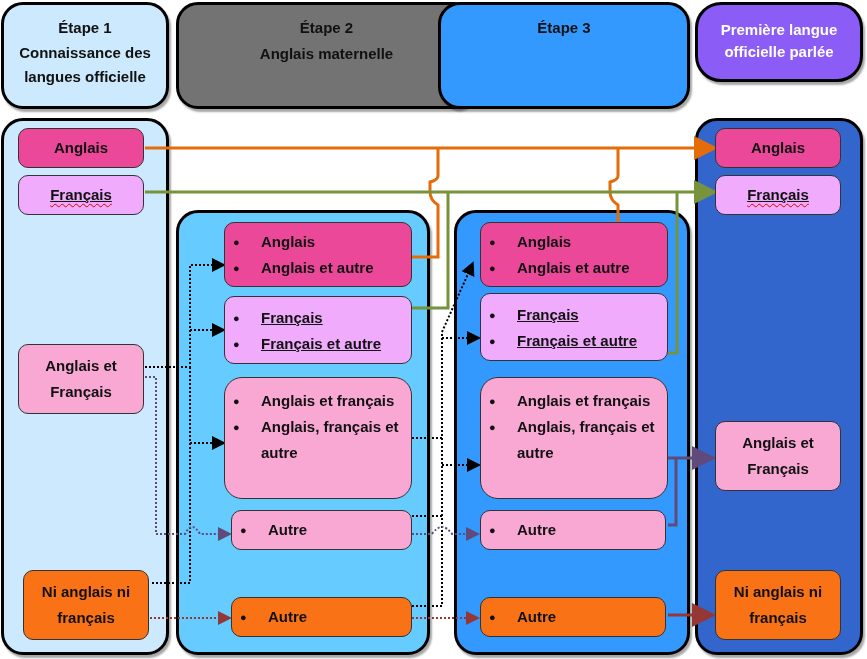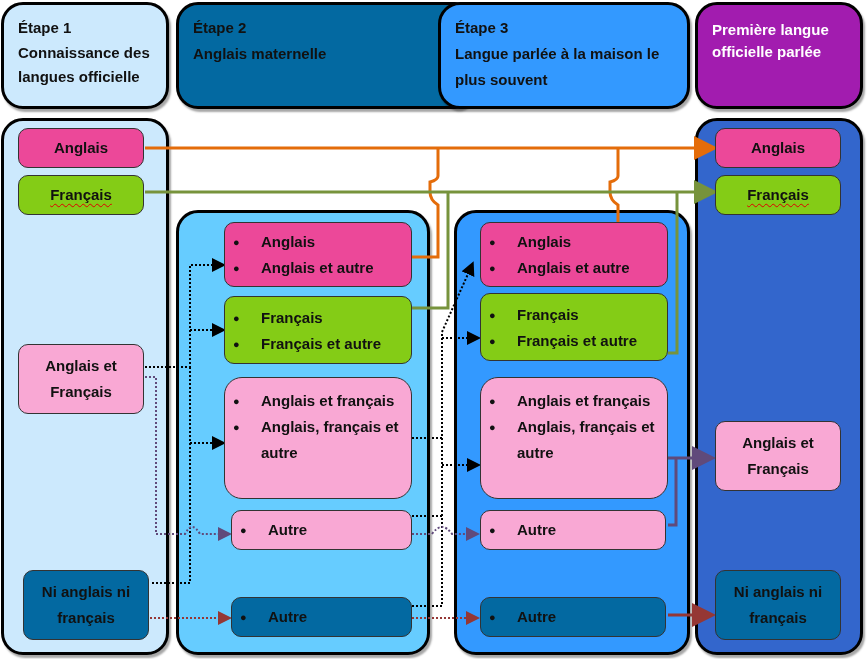--- a/index.html
+++ b/index.html
@@ -1,51 +1,50 @@
 <!DOCTYPE html>
 <html><head>
 <meta charset="utf-8">
 <style>
   html, body { margin:0; padding:0; background:#ffffff; }
   body { width:867px; height:659px; position:relative; overflow:hidden;
          font-family:"Liberation Sans", "DejaVu Sans", sans-serif; font-weight:bold; color:#111; }
   .panel { position:absolute; border:3px solid #000; border-radius:22px; box-sizing:border-box;
            box-shadow:2px 3px 2px rgba(0,0,0,0.35); }
-  .head { padding:10px 14px; font-size:15px; line-height:26px; }
+  .head { padding:10px 14px; font-size:15px; line-height:26px;text-align:center; }
   .head .t { display:block; }
   .box { position:absolute; border:1.5px solid #333; box-sizing:border-box; border-radius:10px;
          font-size:15px; line-height:26px; }
   .center { display:flex; align-items:center; justify-content:center; text-align:center; }
   .orange { background:#ec4899; }
-  .green  { background:#84cc16; }
+  .green  { background:#f0abfc;text-decoration:underline; }
   .purple { background:#f9a8d4; }
-  .red    { background:#0369a1; }
+  .red    { background:#f97316; }
   ul { margin:0; padding:0 0 0 36px; list-style:none; }
   li { position:relative; }
   li::before { content:"\25CF"; position:absolute; left:-28px; font-size:11px; }
   .sq { text-decoration: underline wavy #e00000; text-decoration-thickness:1px; text-underline-offset:3px; }
   svg.lines { position:absolute; left:0; top:0; }
   .white { color:#fff; }
 </style>
 </head>
 <body>
 
 <div class="panel head" style="left:1px;top:2px;width:168px;height:107px;background:#cce9fd;">
   <span class="t">Étape 1</span>
   <span class="t" style="line-height:24px">Connaissance des langues officielle</span>
 </div>
-<div class="panel head" style="left:176px;top:2px;width:301px;height:107px;background:#0369a1;">
+<div class="panel head" style="left:176px;top:2px;width:301px;height:107px;background:#737373;">
   <span class="t">Étape 2</span>
   <span class="t">Anglais maternelle</span>
 </div>
 <div class="panel head" style="left:438px;top:2px;width:252px;height:107px;background:#3399ff;">
   <span class="t">Étape 3</span>
-  <span class="t">Langue parlée à la maison le plus souvent</span>
 </div>
-<div class="panel head white" style="left:695px;top:2px;width:168px;height:107px;background:#a21caf;line-height:22px;padding-top:14px;">
+<div class="panel head white" style="left:695px;top:2px;width:168px;height:80px;background:#8b5cf6;line-height:22px;padding-top:14px;border-radius:26px;">
   <span class="t" style="line-height:22px">Première langue officielle parlée</span>
 </div>
 
 <div class="panel" style="left:1px;top:118px;width:168px;height:537px;background:#cce9fd;"></div>
 <div class="panel" style="left:176px;top:210px;width:254px;height:445px;background:#66ccff;"></div>
 <div class="panel" style="left:454px;top:210px;width:236px;height:445px;background:#3399ff;"></div>
 <div class="panel" style="left:695px;top:118px;width:168px;height:537px;background:#3366cc;"></div>
 
 <svg class="lines" width="867" height="659">
   <defs>

